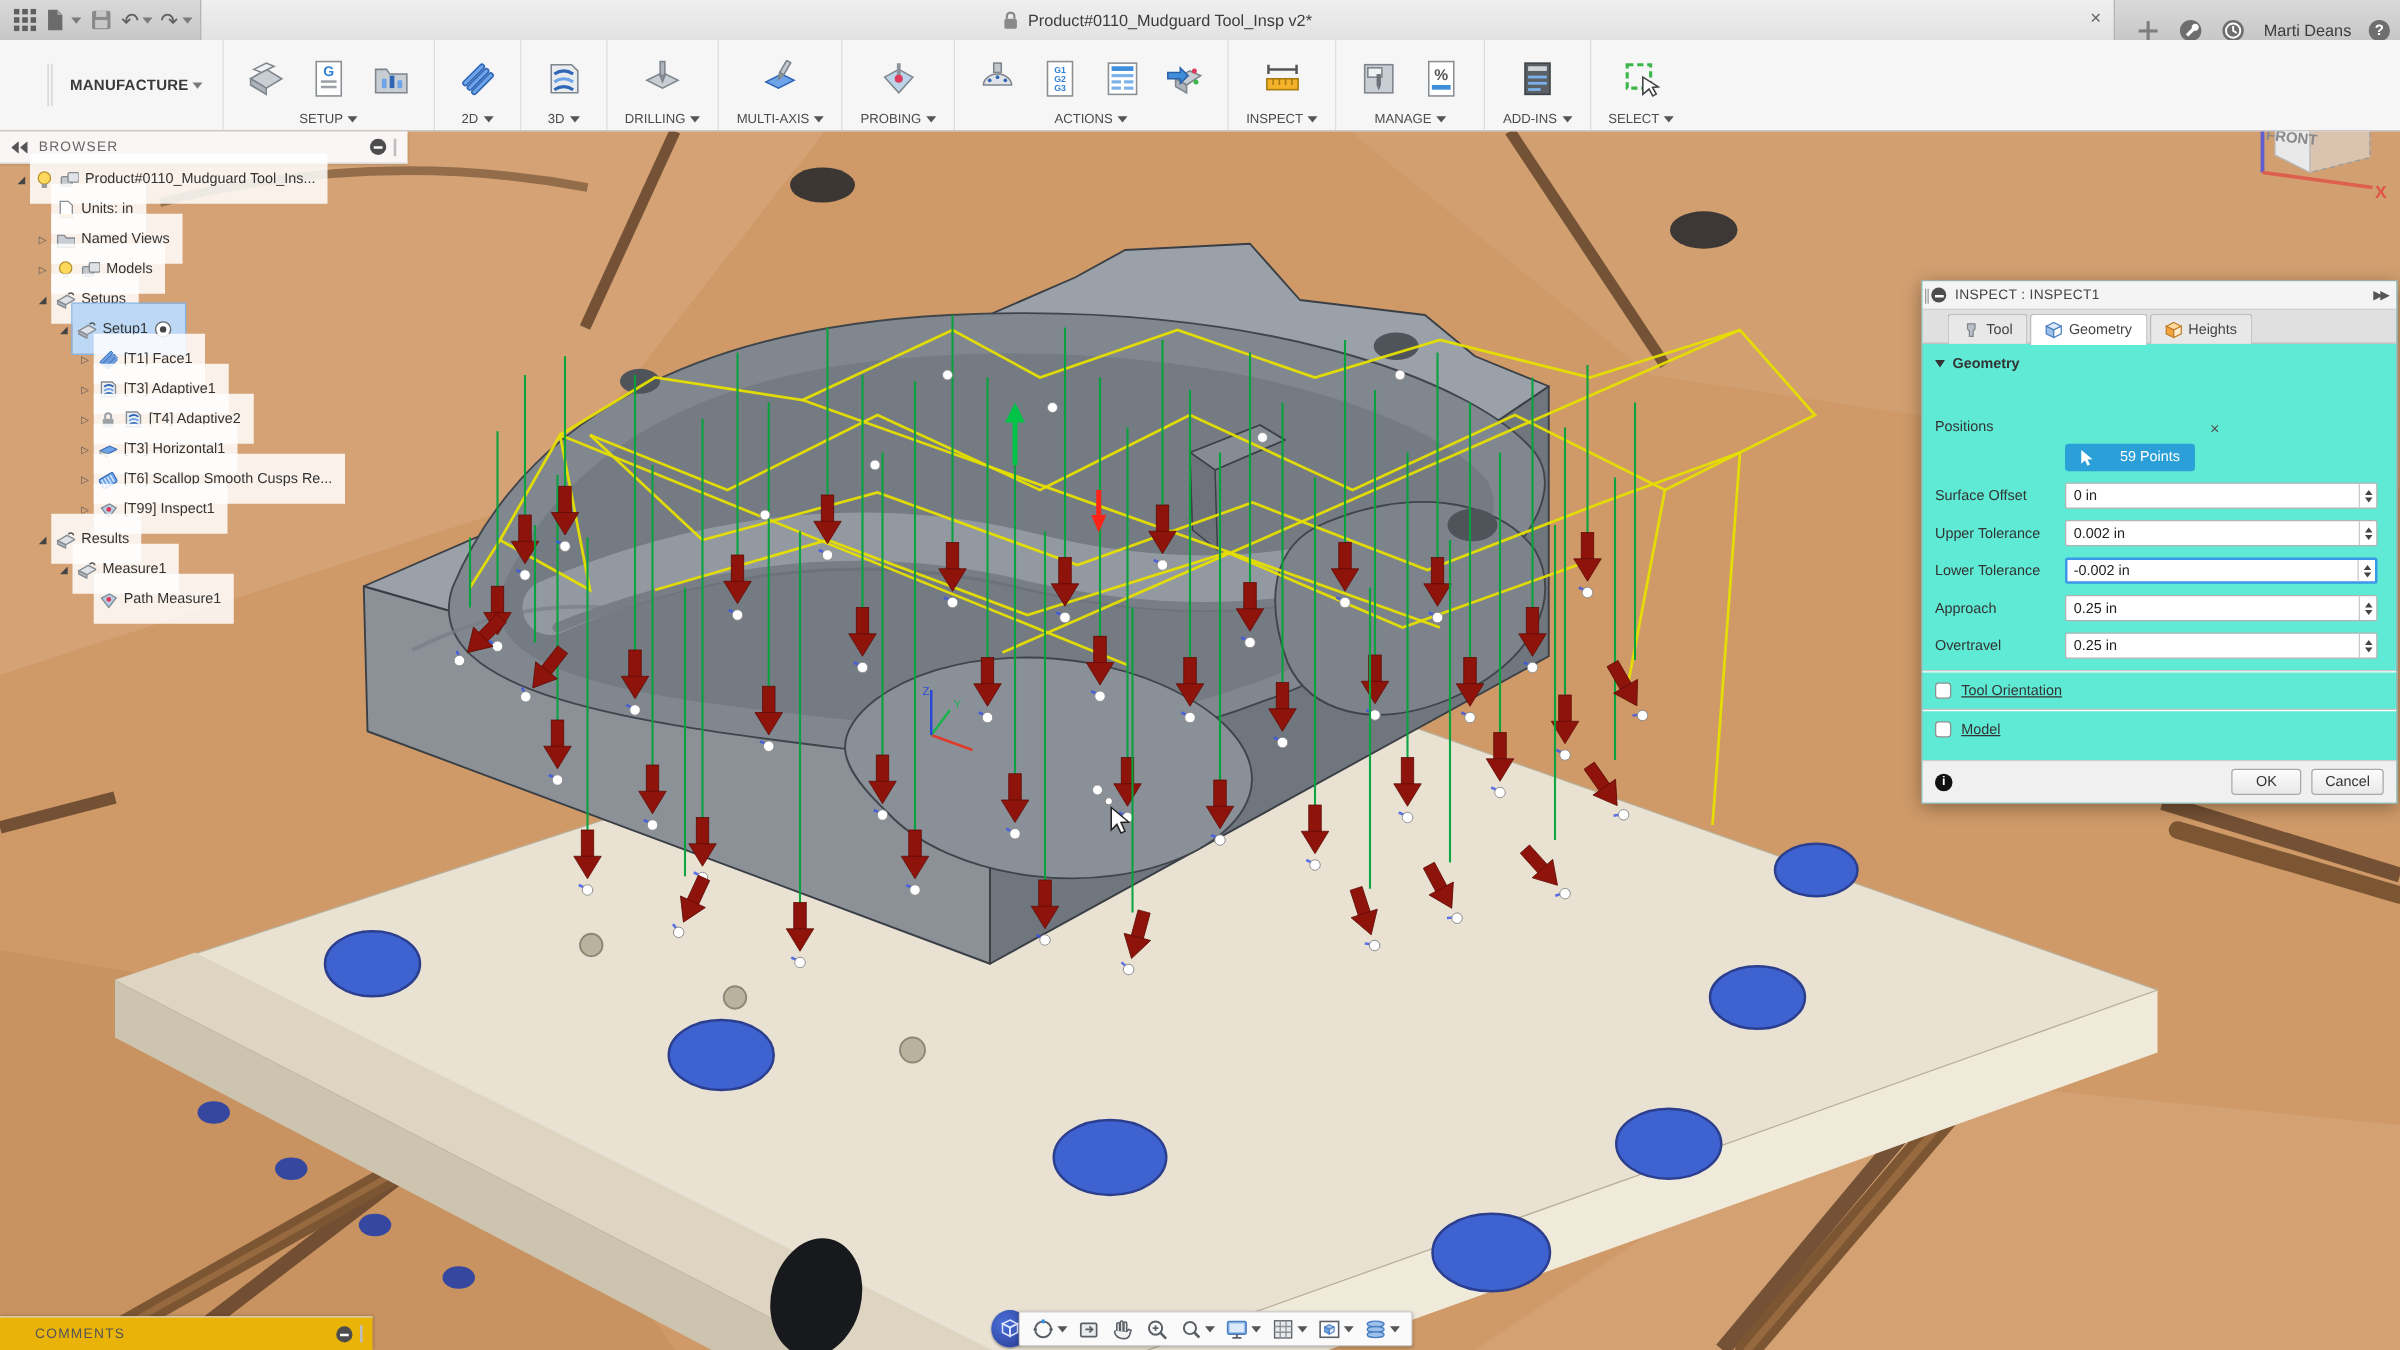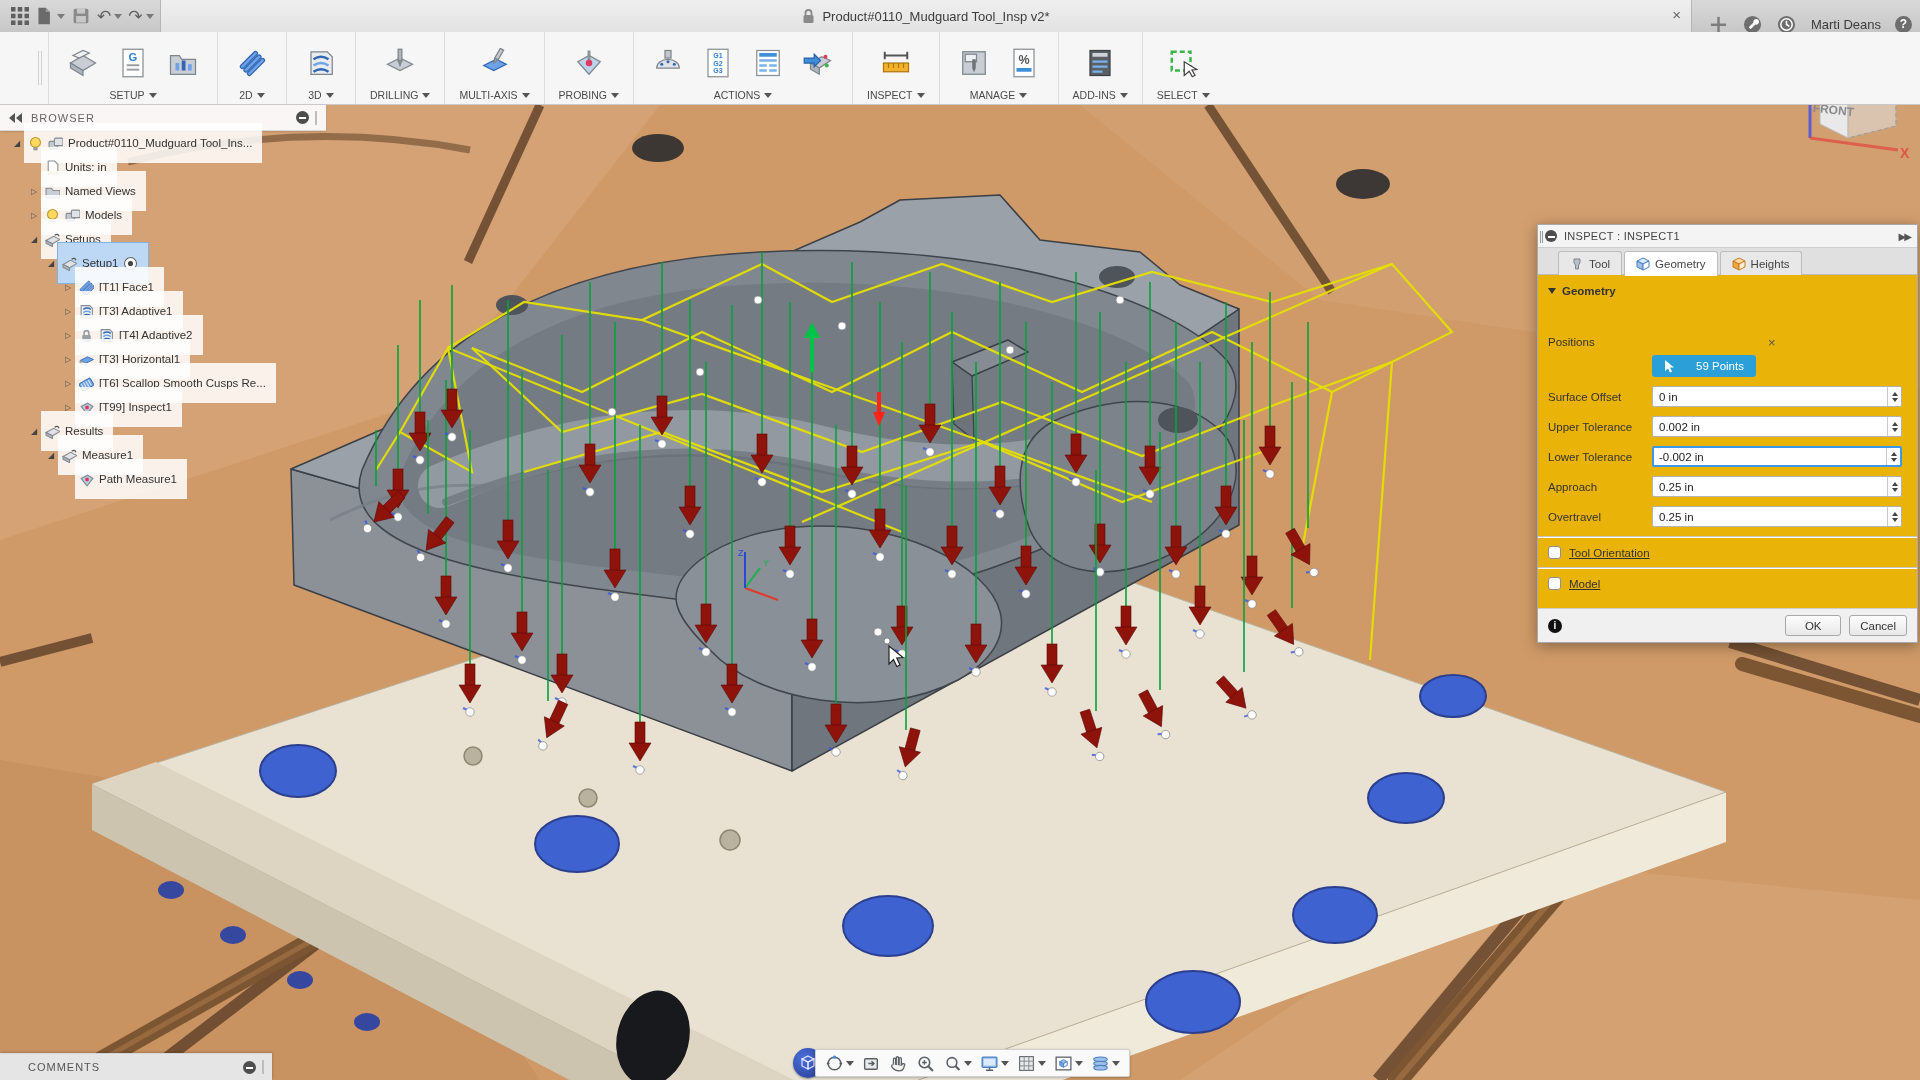--- a/index.html
+++ b/index.html
@@ -51,36 +51,36 @@
   .panel-grip { width:2px; height:14px; background:#bdbdbd; margin-left:6px; }
   .br-row { display:flex; align-items:center; height:24px; }
   .br-chip { display:inline-flex; align-items:center; background:rgba(255,255,255,.85); height:40px;
              padding:0 10px 0 4px; gap:5px; }
   .br-chip.selected { background:#bcd8f5; outline:1px solid #7fb2e5; }
   .br-label { font-size:11.5px; color:#333; white-space:nowrap; }
   .twisty { width:14px; display:flex; justify-content:center; font-size:8px; color:#444; }
   .twisty.closed { color:#555; }
 
   
-  #comments-bar { position:absolute; left:0; bottom:0; width:272px; height:27px; background:#e5e5e5;
+  #comments-bar { position:absolute; left:0; bottom:0; width:298px; height:27px; background:#eab308;
                   border-top:1px solid #d5d5d5; box-shadow:1px -1px 2px rgba(0,0,0,.15);
                   display:flex; align-items:center; padding:0 8px 0 28px; z-index:3; }
   #comments-bar .cm-title { font-size:11px; letter-spacing:1px; color:#555; flex:1; }
 
   
   #navbar-wrap { position:absolute; left:793px; bottom:2px; display:flex; align-items:center; z-index:3; }
   #nav-home { width:30px; height:30px; border-radius:50%; background:radial-gradient(circle at 35% 35%, #4a6fd8, #27398f);
               display:flex; align-items:center; justify-content:center; margin-right:-8px; box-shadow:0 1px 2px rgba(0,0,0,.4); }
   #navbar { background:#fafafa; border:1px solid #cfcfcf; border-radius:2px; height:28px; display:flex;
             align-items:center; padding:0 6px; box-shadow:0 1px 3px rgba(0,0,0,.25); gap:2px; }
   .nav-btn { display:flex; align-items:center; height:24px; padding:0 3px; }
   .nav-btn .caret { border-top-color:#555; margin-left:2px; }
 
   
-  #inspect-dialog { position:absolute; left:1537px; top:224px; width:381px; background:#eab308;
+  #inspect-dialog { position:absolute; left:1537px; top:224px; width:381px; background:#5eead4;
                     border:1px solid #a9a9a9; box-shadow:0 3px 14px rgba(0,0,0,.35); z-index:3; font-size:11.5px; }
   #dlg-header { height:23px; background:#f4f4f4; border-bottom:1px solid #cecece; display:flex;
                 align-items:center; padding:0 7px; gap:7px; }
   #dlg-header .dlg-title { color:#444; letter-spacing:.3px; flex:1; font-size:11px; }
   .dbl-arrow { color:#555; font-size:10px; letter-spacing:-2px; }
   #dlg-tabs { display:flex; background:#e0e0e0; border-bottom:1px solid #bdbdbd; padding:3px 20px 0; gap:2px; height:27px; }
   .dlg-tab { display:flex; align-items:center; gap:5px; padding:0 11px; border:1px solid #bdbdbd; border-bottom:none;
              border-radius:3px 3px 0 0; background:#e8e8e8; color:#444; height:24px; }
   .dlg-tab.active { background:#fff; height:25px; margin-bottom:-1px; }
   #dlg-body { padding:8px 10px 4px; }
@@ -629,20 +629,24 @@
             <path d="M10,6 v4 l3,2" stroke="#fff" stroke-width="1.6" fill="none"></path>
           </svg>
         </span>
         <span id="user-name">Marti Deans</span>
         <span class="info-circle" style="width: 17px; height: 17px; background: rgb(110, 110, 110); font-size: 12px;">?</span>
       </div>
   </div>
 
   <div id="toolbar">
     <div id="tb-grip"></div>
+    <div id="workspace-selector">
+      <span class="ws-label">MANUFACTURE</span>
+      <span class="caret"></span>
+    </div>
     <div id="toolbar-groups" style="display:flex;">
         <div class="tb-group">
           <div class="tb-icons">
             <span class="tb-btn">
               <svg width="30" height="30" viewBox="0 0 24 24">
                 <polygon points="2,12 12,6 22,12 12,18" fill="#c9ced4" stroke="#7e858c"></polygon>
                 <polygon points="4,6 12,2 17,4 9,8" fill="#eef1f4" stroke="#7e858c"></polygon>
                 <polygon points="2,12 12,18 12,22 2,16" fill="#aeb4bb" stroke="#7e858c"></polygon>
               </svg>
             </span>

